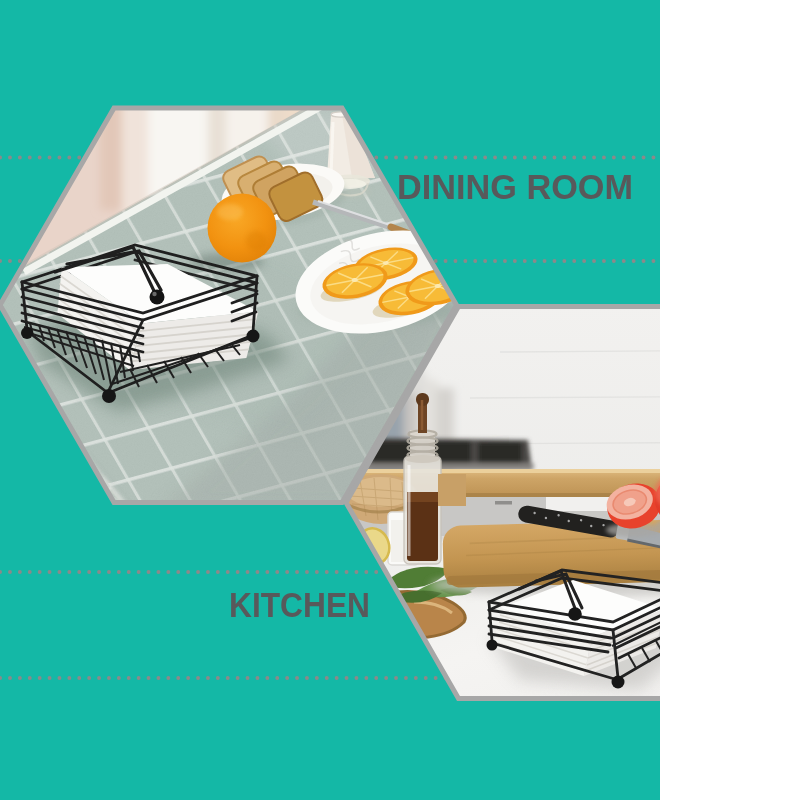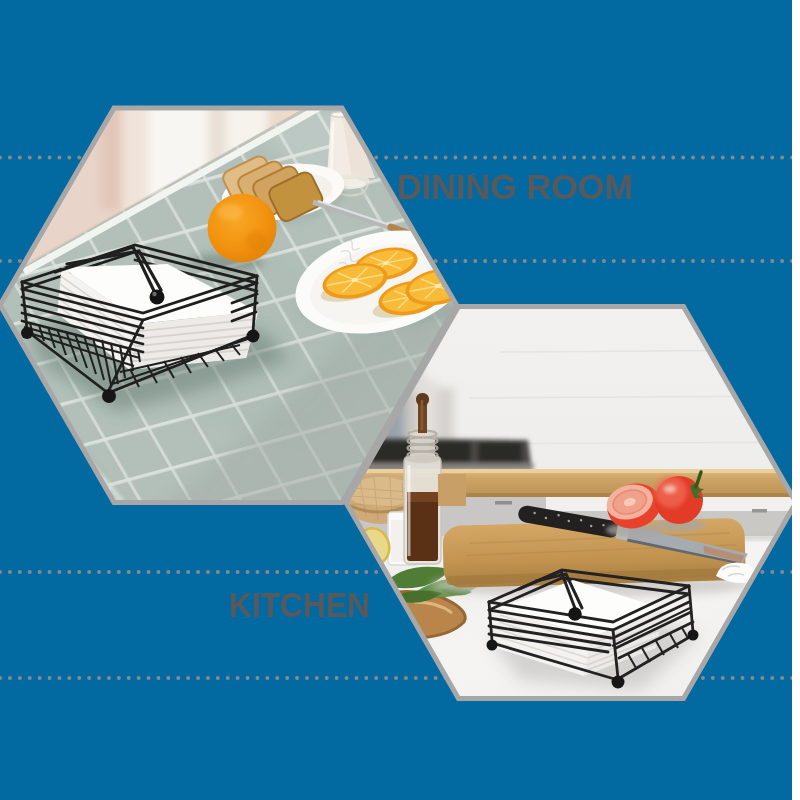--- a/index.html
+++ b/index.html
@@ -1,16 +1,16 @@
 <!DOCTYPE html>
 <html><head>
 <meta charset="utf-8">
 <style>
   html,body{margin:0;padding:0;background:#ffffff;}
-  #page{position:relative;width:792px;height:800px;background:#0369a1;overflow:hidden;
+  #page{position:relative;width:660px;height:800px;background:#14b8a6;overflow:hidden;
         font-family:"Liberation Sans", sans-serif;}
 </style>
 </head>
 <body>
 <div id="page">
 <svg width="800" height="800" viewBox="0 0 800 800" xmlns="http://www.w3.org/2000/svg">
 <defs>
   <clipPath id="hex1clip">
           <polygon points="114,108 342,108 456.5,305 342,502.5 114,502.5 0,305"></polygon>
         </clipPath>

